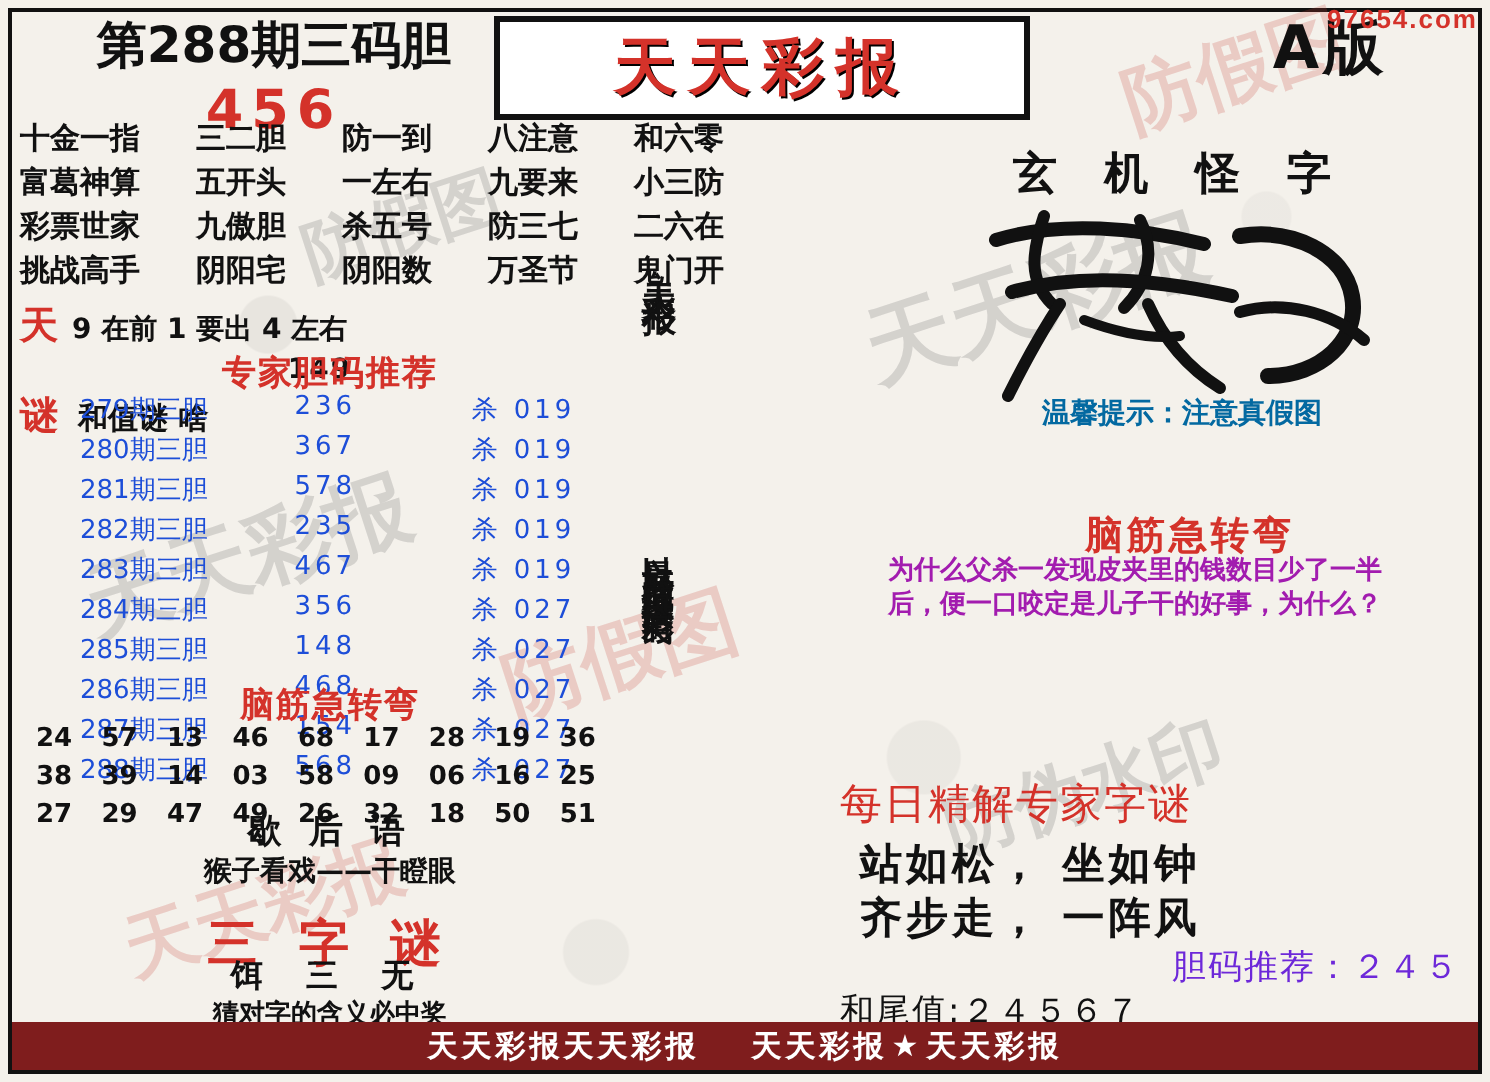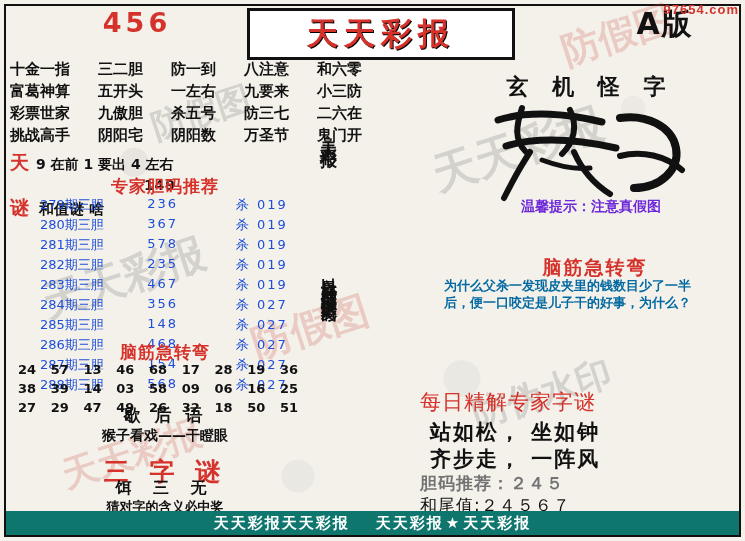--- a/index.html
+++ b/index.html
@@ -169,58 +169,58 @@
     position:absolute;left:455px;top:72px;width:270px;text-align:center;
     font-size:22px;font-weight:bold;color:#111;letter-spacing:8px;z-index:10;
   }
   .xj-glyph{
     position:absolute;left:470px;top:100px;width:240px;height:105px;
     z-index:9;
   }
   .xj-glyph svg{display:block;}
   .xj-tip{
     position:absolute;left:446px;top:198px;width:290px;
-    font-size:14px;font-weight:bold;color:#6d28d9;letter-spacing:0px;
+    font-size:14px;font-weight:bold;color:#0369a1;letter-spacing:0px;
     text-align:center;z-index:10;
   }
   
   .nj-title{
     position:absolute;left:470px;top:255px;width:250px;text-align:center;
     font-size:19px;font-weight:bold;color:#d4322a;letter-spacing:2px;z-index:10;
   }
   .nj-body{
     position:absolute;left:444px;top:277px;width:268px;
-    font-size:13px;font-weight:bold;color:#0369a1;line-height:17px;
+    font-size:13px;font-weight:bold;color:#a21caf;line-height:17px;
     z-index:10;text-align:left;
   }
   
   .day-title{
     position:absolute;left:420px;top:388px;width:310px;text-align:left;
     font-size:21px;font-weight:normal;color:#d4322a;letter-spacing:1px;z-index:10;
   }
   .day-l1{
     position:absolute;left:430px;top:418px;width:300px;
     font-size:21px;font-weight:bold;color:#111;letter-spacing:2px;z-index:10;
   }
   .day-l2{
     position:absolute;left:430px;top:445px;width:300px;
     font-size:21px;font-weight:bold;color:#111;letter-spacing:2px;z-index:10;
   }
   .day-l3{
     position:absolute;left:420px;top:472px;width:310px;
-    font-size:17px;font-weight:bold;color:#737373;letter-spacing:1px;z-index:10;
+    font-size:17px;font-weight:normal;color:#6d28d9;letter-spacing:1px;z-index:10;text-align:right;
   }
   .day-l4{
     position:absolute;left:420px;top:494px;width:310px;
     font-size:17px;font-weight:normal;color:#111;letter-spacing:1px;z-index:10;
   }
   
   .footer{
     position:absolute;left:6px;bottom:6px;right:6px;height:24px;
-    background:#0f766e;color:#fff;
+    background:#7f1d1d;color:#fff;
     display:flex;align-items:center;justify-content:center;
     font-size:15px;font-weight:bold;letter-spacing:2px;
     z-index:20;
   }
   .footer .gap{display:inline-block;width:26px;}
   .footer .star{color:#fff;margin:0 2px;}
 </style>
 </head>
 <body>
 
@@ -232,20 +232,21 @@
 
   <div class="ghost" style="left:40px;top:250px;font-size:42px;">天天彩报</div>
   <div class="ghost red" style="left:250px;top:300px;font-size:40px;">防假图</div>
   <div class="ghost" style="left:430px;top:120px;font-size:44px;">天天彩报</div>
   <div class="ghost red" style="left:560px;top:10px;font-size:38px;">防假图</div>
   <div class="ghost" style="left:470px;top:370px;font-size:36px;">防伪水印</div>
   <div class="ghost red" style="left:60px;top:430px;font-size:36px;">天天彩报</div>
   <div class="ghost" style="left:150px;top:90px;font-size:34px;">防假图</div>
 
   <div class="hdr-left">
+    <div class="hdr-title">第288期三码胆</div>
     <div class="hdr-num">456</div>
   </div>
 
   <div class="hdr-center">
     <span>天天彩报</span>
   </div>
 
   <div class="hdr-right">
     <div class="a-ban">A版</div>
   </div>

